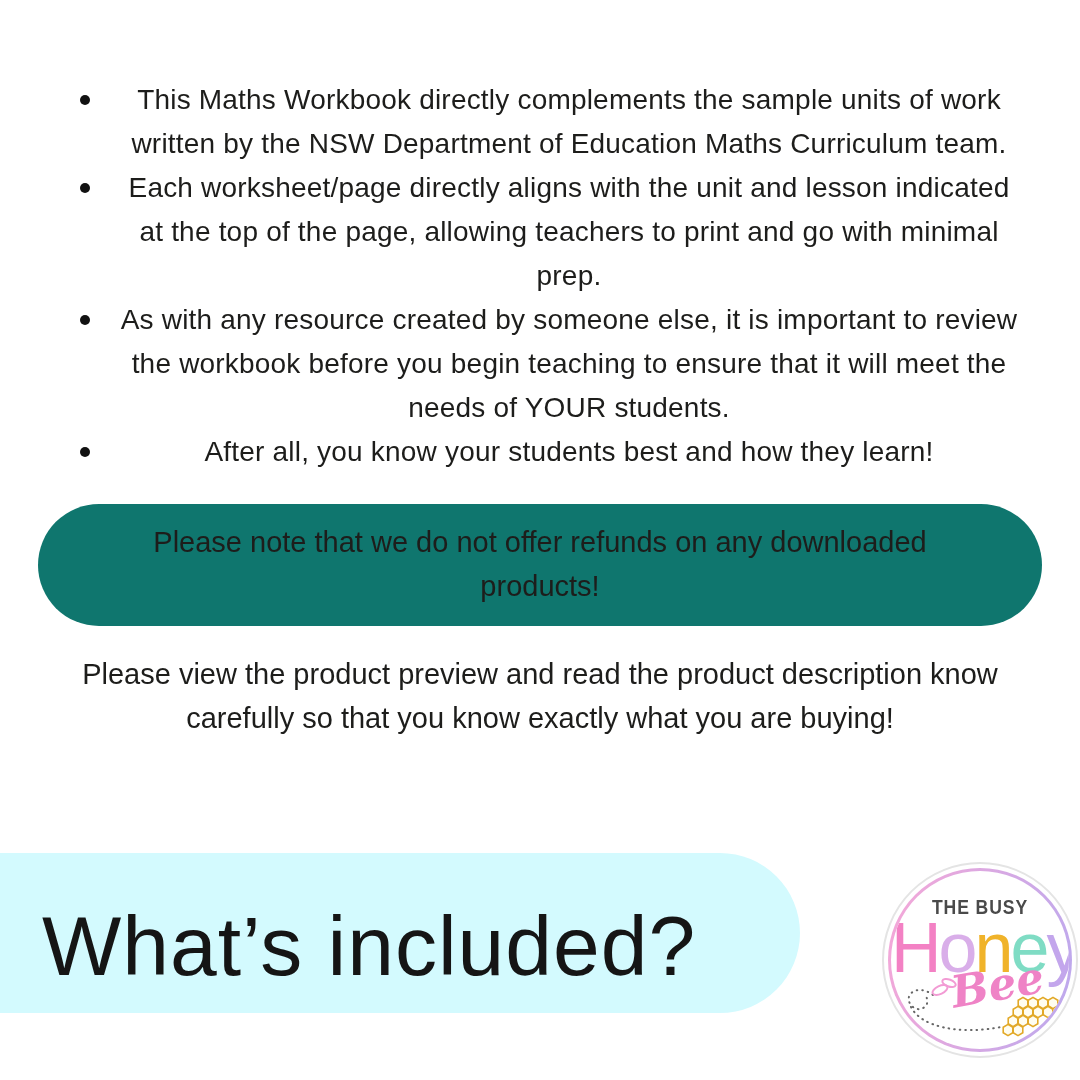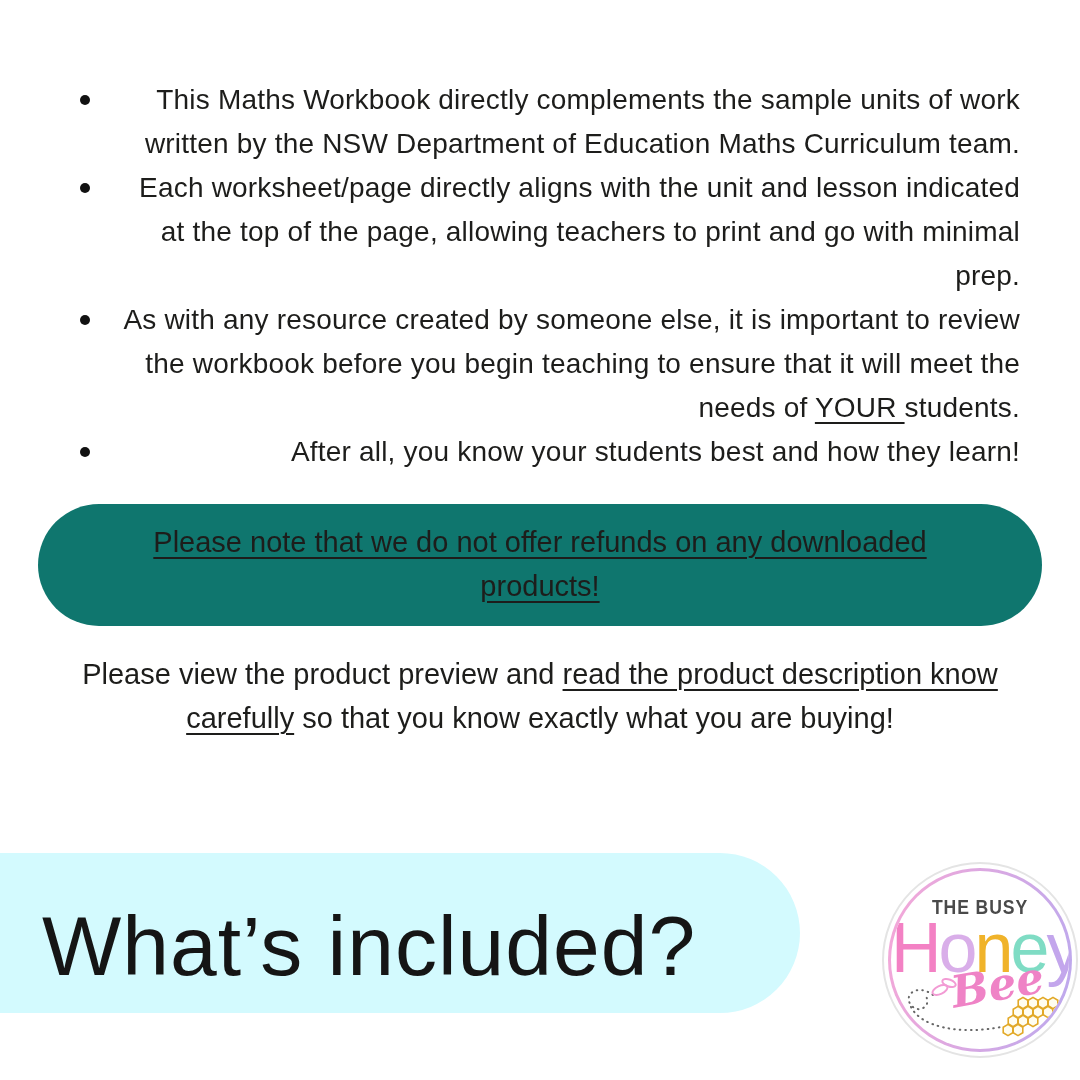--- a/index.html
+++ b/index.html
@@ -4,29 +4,29 @@
 <style>
   html,body { margin:0; padding:0; background:#ffffff; }
   .page {
     position:relative; width:1080px; height:1080px; background:#ffffff;
     overflow:hidden; font-family:"Liberation Sans", sans-serif; color:#1d1d1b;
   }
 
   
   .bullets { list-style:none; margin:0; padding:78px 60px 0 60px; }
   .bullet {
-    position:relative; padding-left:58px; text-align:right;
+    position:relative; padding-left:58px; text-align:center;
     font-size:28px; line-height:44px; letter-spacing:0.2px;
   }
   .bullet .dot {
     position:absolute; left:20px; top:17px; width:10px; height:10px;
     background:#111; border-radius:50%;
   }
 
-  .u { text-decoration:underline; text-decoration-thickness:2px; text-underline-offset:5px; }
+  .u { text-decoration-thickness:2px; text-underline-offset:5px; }
 
   
   .note-box {
     margin:30px auto 0 auto; width:1004px; box-sizing:border-box;
     border-radius:62px; padding:16px 60px 18px 60px; text-align:center;
     font-size:29px; line-height:44px; background:#fbf8cd;
   }
 
   
   .para { margin:26px 30px 0 30px; text-align:center; font-size:29px; line-height:44px; }

